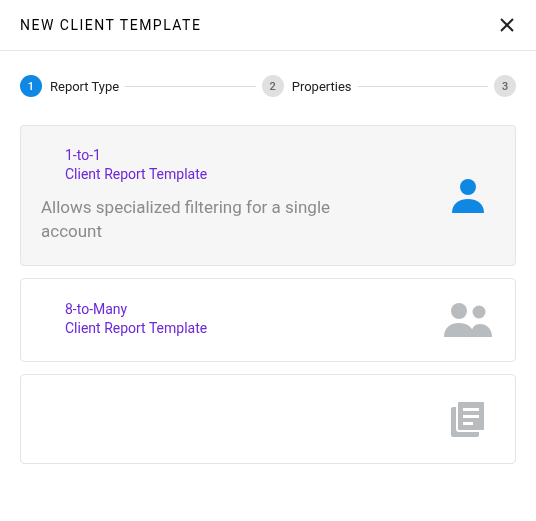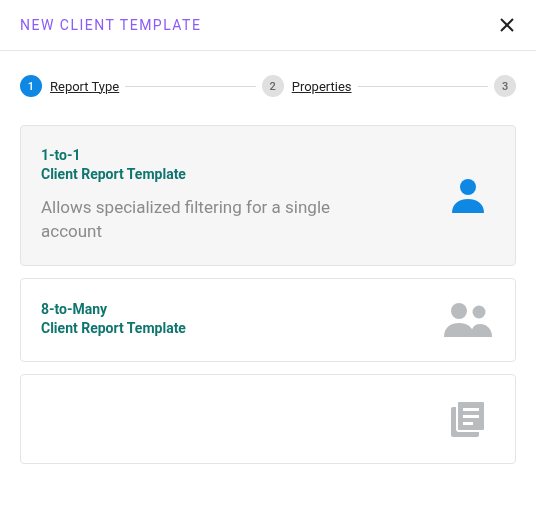--- a/index.html
+++ b/index.html
@@ -15,21 +15,21 @@
     display: flex;
     justify-content: space-between;
     align-items: center;
     padding: 12px 16px 12px 20px;
     border-bottom: 1px solid #e5e5e5;
   }
   .header-title {
     font-size: 14px;
     letter-spacing: 1.5px;
     font-weight: 400;
-    color: #8b5cf6;
+    color: #000000;
   }
   .close-btn {
     background: none;
     border: none;
     cursor: pointer;
     padding: 4px;
     display: flex;
     align-items: center;
     justify-content: center;
   }
@@ -56,21 +56,20 @@
     font-size: 11px;
     font-weight: 500;
   }
   .step-circle.active {
     background: #0e88e2;
     color: #fff;
   }
   .step-label {
     font-size: 13px;
     color: #222;
-    text-decoration: underline;
   }
   .step-connector {
     flex: 1;
     height: 1px;
     background: #d9d9d9;
     min-width: 24px;
   }
 
   .options {
     padding: 0 20px;
@@ -90,23 +89,24 @@
   }
   .option-card.selected {
     background: #f6f6f6;
   }
   .option-text {
     flex: 1;
     padding-right: 12px;
   }
   .option-title {
     font-size: 14px;
-    font-weight: 700;
-    color: #0f766e;
+    font-weight: 400;
+    color: #6d28d9;
     line-height: 1.35;
+    margin-left: 24px;
   }
   .option-desc {
     margin-top: 12px;
     font-size: 17px;
     color: #8b8b8b;
     line-height: 1.4;
     max-width: 300px;
   }
   .option-icon {
     flex-shrink: 0;

